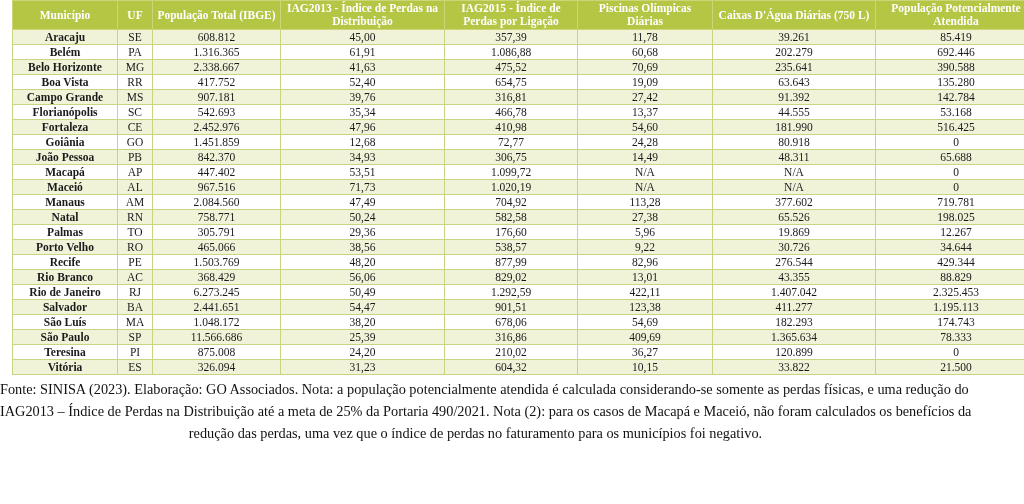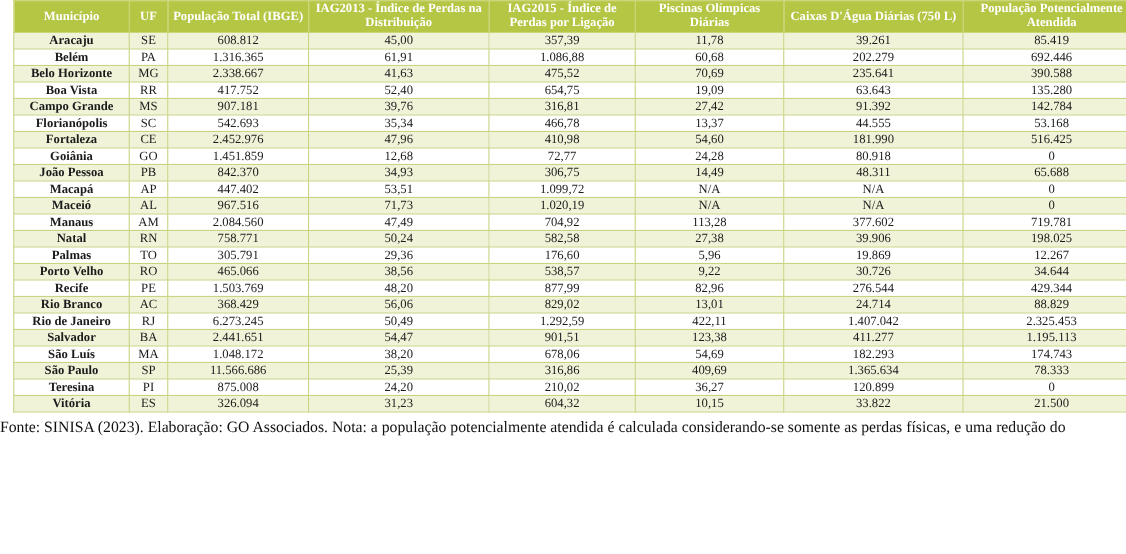--- a/index.html
+++ b/index.html
@@ -214,21 +214,21 @@
         <td>377.602</td>
         <td>719.781</td>
       </tr>
       <tr>
         <td class="municipio">Natal</td>
         <td>RN</td>
         <td>758.771</td>
         <td>50,24</td>
         <td>582,58</td>
         <td>27,38</td>
-        <td>39.906</td>
+        <td>65.526</td>
         <td>198.025</td>
       </tr>
       <tr>
         <td class="municipio">Palmas</td>
         <td>TO</td>
         <td>305.791</td>
         <td>29,36</td>
         <td>176,60</td>
         <td>5,96</td>
         <td>19.869</td>
@@ -254,21 +254,21 @@
         <td>276.544</td>
         <td>429.344</td>
       </tr>
       <tr>
         <td class="municipio">Rio Branco</td>
         <td>AC</td>
         <td>368.429</td>
         <td>56,06</td>
         <td>829,02</td>
         <td>13,01</td>
-        <td>24.714</td>
+        <td>43.355</td>
         <td>88.829</td>
       </tr>
       <tr>
         <td class="municipio">Rio de Janeiro</td>
         <td>RJ</td>
         <td>6.273.245</td>
         <td>50,49</td>
         <td>1.292,59</td>
         <td>422,11</td>
         <td>1.407.042</td>
@@ -322,13 +322,15 @@
         <td>604,32</td>
         <td>10,15</td>
         <td>33.822</td>
         <td>21.500</td>
       </tr>
     </tbody>
 </table>
 
 <div class="footnote">
   <div class="footnote-line">Fonte: SINISA (2023). Elaboração: GO Associados. Nota: a população potencialmente atendida é calculada considerando-se somente as perdas físicas, e uma redução do</div>
+  <div class="footnote-line">IAG2013 – Índice de Perdas na Distribuição até a meta de 25% da Portaria 490/2021. Nota (2): para os casos de Macapá e Maceió, não foram calculados os benefícios da</div>
+  <div class="footnote-line">redução das perdas, uma vez que o índice de perdas no faturamento para os municípios foi negativo.</div>
 </div>
 
 </body></html>

